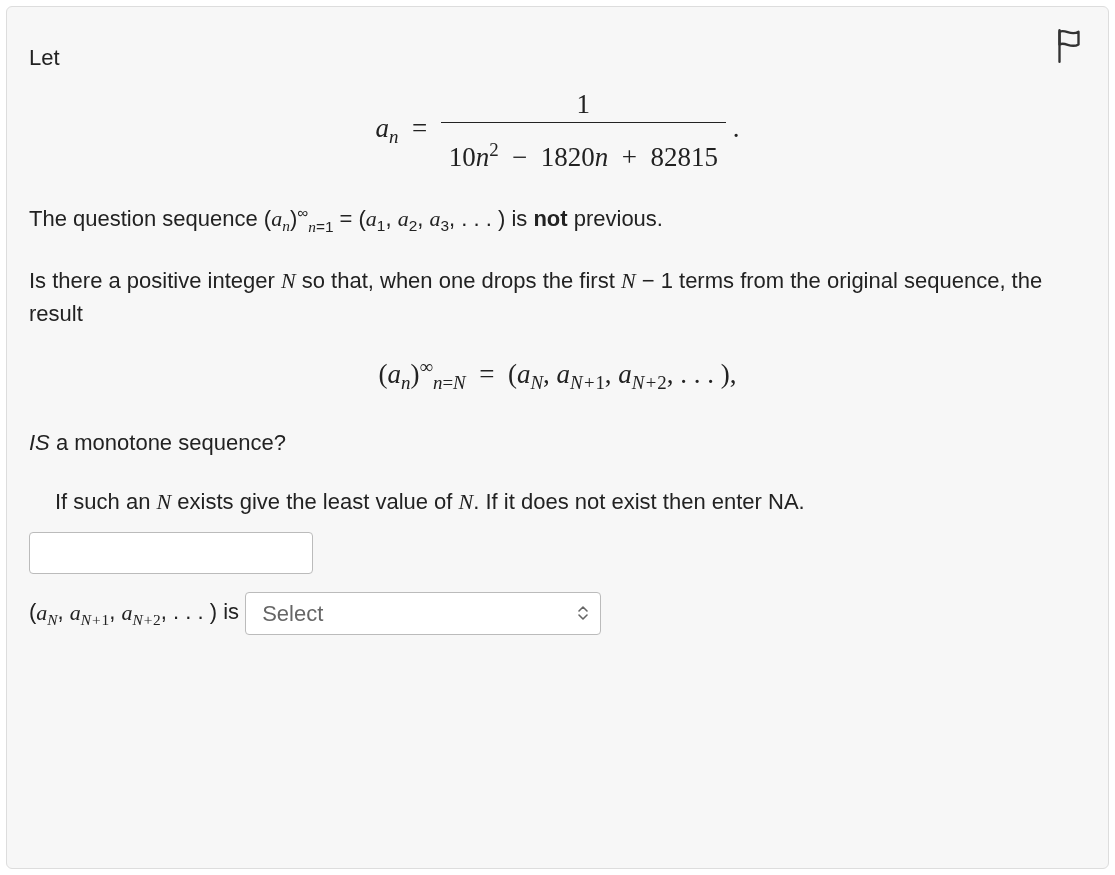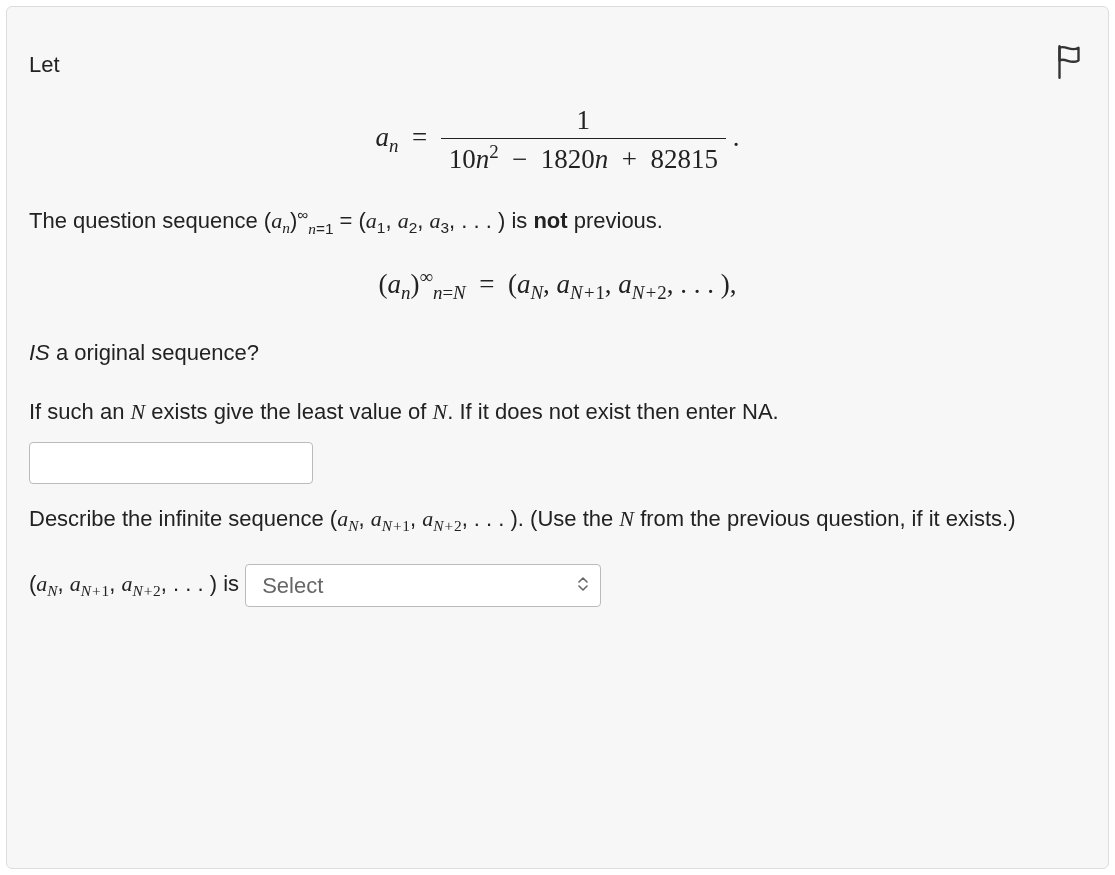--- a/index.html
+++ b/index.html
@@ -17,22 +17,21 @@
     box-sizing: border-box;
     width: 1103px;
     min-height: 863px;
     font-size: 22px;
     color: #222;
     position: relative;
   }
   .topline {
     display: flex;
     justify-content: space-between;
-    align-items: center;
-    margin-top: 16px;
+    align-items: flex-end;
   }
   .flag-icon {
     width: 34px;
     height: 38px;
   }
   .math-block {
     text-align: center;
     margin: 18px 0 28px 0;
     font-family: "Times New Roman", Times, serif;
     font-size: 27px;
@@ -46,21 +45,21 @@
     vertical-align: middle;
     text-align: center;
   }
   .frac .num {
     display: block;
     padding: 0 8px 2px 8px;
   }
   .frac .den {
     display: block;
     border-top: 1.5px solid #222;
-    padding: 2px 8px 0 8px;
+    padding: 16px 8px 0 8px;
   }
   .para {
     margin: 0 0 26px 0;
     line-height: 1.5;
   }
   .textin {
     width: 284px;
     height: 42px;
     border: 1px solid #bbb;
     border-radius: 4px;
@@ -129,32 +128,32 @@
     </span>
     <span>.</span>
   </div>
 
   <p class="para">
     <span>The question sequence </span>
     <span>(<span class="math-inline">a<sub>n</sub></span>)<span class="sups">∞</span><span class="subs"><span class="math-inline">n</span>=1</span> = (<span class="math-inline">a</span><sub>1</sub>, <span class="math-inline">a</span><sub>2</sub>, <span class="math-inline">a</span><sub>3</sub>, . . . )</span>
     <span> is </span><b>not</b><span> previous.</span>
   </p>
 
+  <p class="para">Is there a positive integer <span class="math-inline">N</span> so that, when one drops the first <span class="math-inline">N</span> − 1 terms from the original sequence, the result</p>
 
   <div class="math-block" style="margin-bottom:32px;">(<span class="math-inline">a<sub>n</sub></span>)<span class="sups">∞</span><span class="subs"><span class="math-inline">n</span>=<span class="math-inline">N</span></span> &nbsp;=&nbsp; (<span class="math-inline">a<sub>N</sub></span>, <span class="math-inline">a<sub>N+<span class="rm">1</span></sub></span>, <span class="math-inline">a<sub>N+<span class="rm">2</span></sub></span>, . . . ),</div>
 
   <p class="para">
-    <i>IS</i><span> a original sequence?</span>
+    <i>IS</i><span> a monotone sequence?</span>
   </p>
 
-  <p class="para" style="margin-bottom:14px;">If such an <span class="math-inline">N</span> exists give the least value of <span class="math-inline">N</span>. If it does not exist then enter NA.</p>
+  <p class="para" style="margin-bottom:14px;margin-left:26px;">If such an <span class="math-inline">N</span> exists give the least value of <span class="math-inline">N</span>. If it does not exist then enter NA.</p>
 
   <input type="text" class="textin" value="" style="">
 
-  <p class="para">Describe the infinite sequence (<span class="math-inline">a<sub>N</sub></span>, <span class="math-inline">a<sub>N+<span class="rm">1</span></sub></span>, <span class="math-inline">a<sub>N+<span class="rm">2</span></sub></span>, . . . ). (Use the <span class="math-inline">N</span> from the previous question, if it exists.)</p>
 
   <p class="para" style="margin-bottom:6px;">
     <span>(<span class="math-inline">a<sub>N</sub></span>, <span class="math-inline">a<sub>N+<span class="rm">1</span></sub></span>, <span class="math-inline">a<sub>N+<span class="rm">2</span></sub></span>, . . . )</span>
     <span> is </span>
     <span class="selwrap">
       <select class="selbox">
         <option>Select</option>
       </select>
       <span class="selchev">
         <svg width="12" height="18" viewBox="0 0 12 18">

